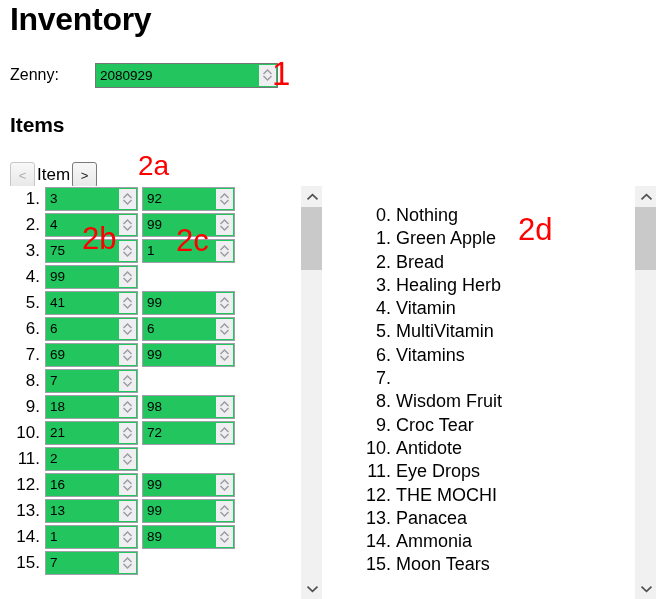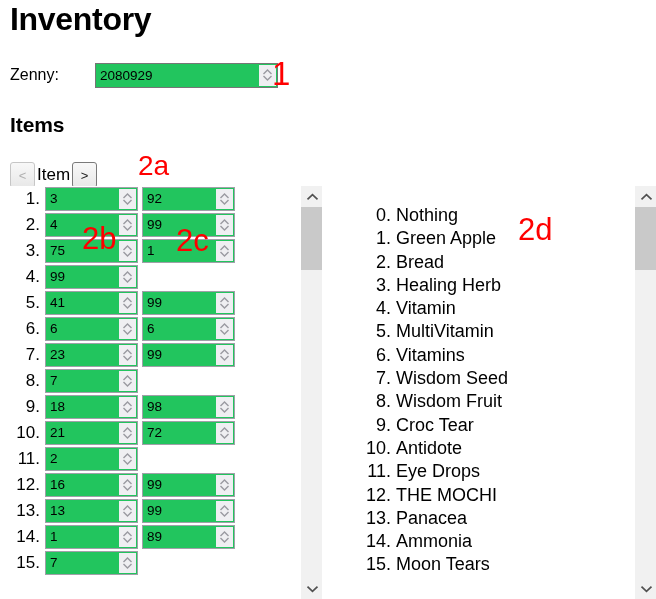--- a/index.html
+++ b/index.html
@@ -399,21 +399,21 @@
               <svg width="11" height="14" viewBox="0 0 11 14" aria-hidden="true">
                 <path d="M1.5 6 L5.5 2 L9.5 6" fill="none" stroke="#9a9aa0" stroke-width="1.4"></path>
                 <path d="M1.5 8 L5.5 12 L9.5 8" fill="none" stroke="#9a9aa0" stroke-width="1.4"></path>
               </svg>
             </span>
           </span>
         </div>
         <div class="item-row">
           <span class="row-index">7.</span>
           <span class="spin-field small">
-            <span class="sf-text">23</span>
+            <span class="sf-text">69</span>
             <span class="spinner">
               <svg width="11" height="14" viewBox="0 0 11 14" aria-hidden="true">
                 <path d="M1.5 6 L5.5 2 L9.5 6" fill="none" stroke="#9a9aa0" stroke-width="1.4"></path>
                 <path d="M1.5 8 L5.5 12 L9.5 8" fill="none" stroke="#9a9aa0" stroke-width="1.4"></path>
               </svg>
             </span>
           </span>
           <span class="spin-field small">
             <span class="sf-text">99</span>
             <span class="spinner">
@@ -609,21 +609,20 @@
           <div class="name-row">
             <span class="name-num">5.</span>
             <span class="name-text">MultiVitamin</span>
           </div>
           <div class="name-row">
             <span class="name-num">6.</span>
             <span class="name-text">Vitamins</span>
           </div>
           <div class="name-row">
             <span class="name-num">7.</span>
-            <span class="name-text">Wisdom Seed</span>
           </div>
           <div class="name-row">
             <span class="name-num">8.</span>
             <span class="name-text">Wisdom Fruit</span>
           </div>
           <div class="name-row">
             <span class="name-num">9.</span>
             <span class="name-text">Croc Tear</span>
           </div>
           <div class="name-row">

